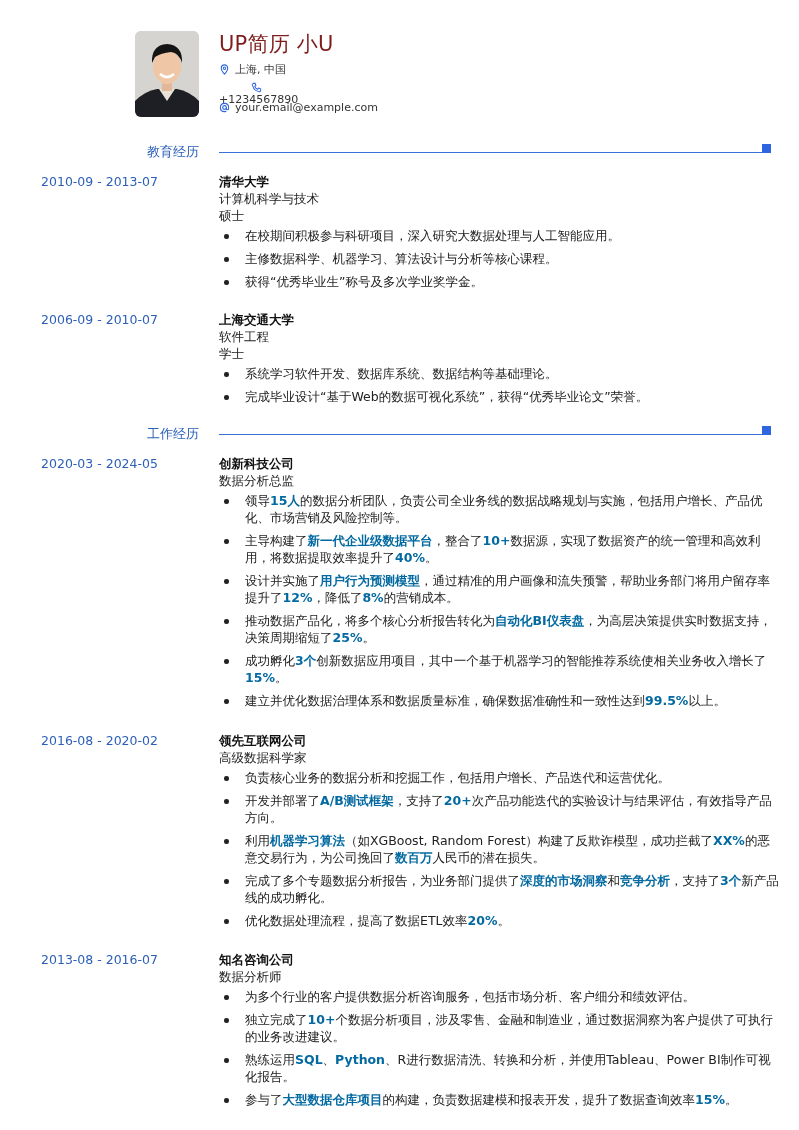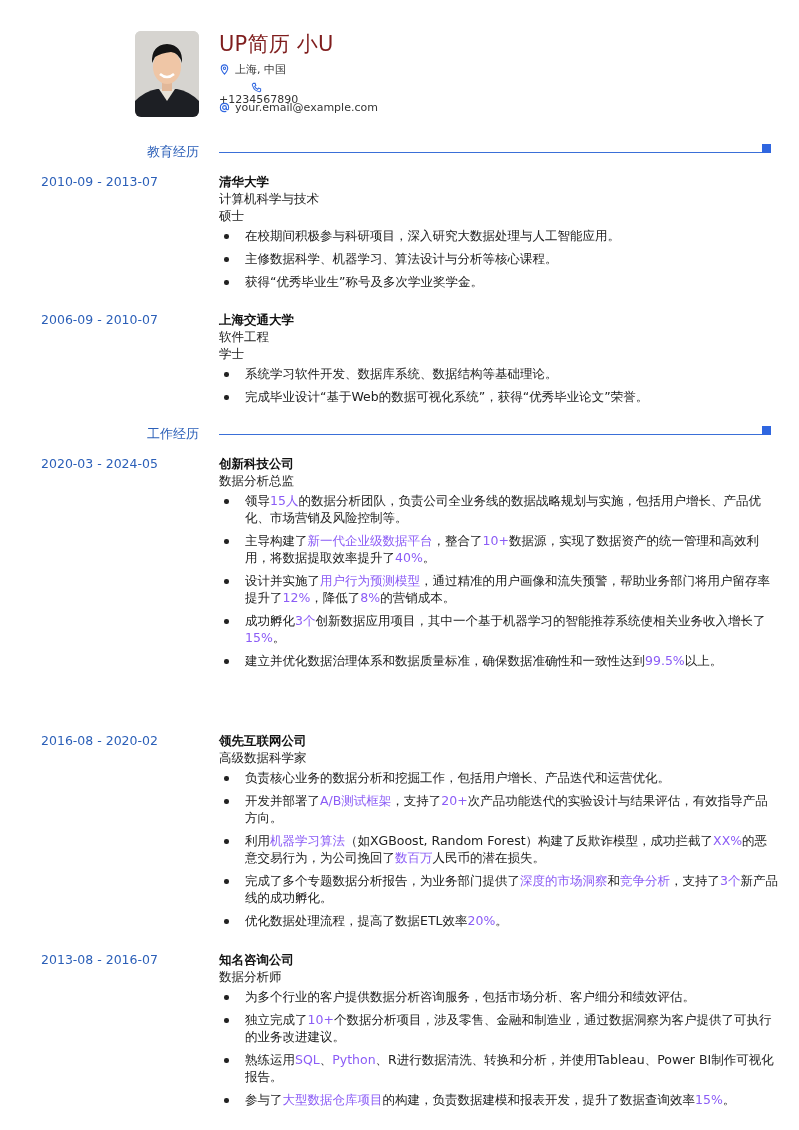--- a/index.html
+++ b/index.html
@@ -21,21 +21,21 @@
   .sec-title { position: absolute; font-size: 13px; color: #2b5fb8; text-align: right; width: 120px; }
   .sec-line { position: absolute; left: 219px; height: 1.3px; background: #3a6fd8; }
   .sec-sq { position: absolute; width: 9px; height: 9px; background: #2f66e0; }
 
   .date { position: absolute; width: 199px; left: 0; text-align: center; font-size: 12.5px; color: #2b5fb8; }
   .entry { position: absolute; left: 219px; width: 560px; font-size: 12.5px; line-height: 17px; color: #222; }
   .entry .org { font-weight: bold; color: #111; }
   .entry ul { list-style: none; margin: 3px 0 0 0; padding: 0; }
   .entry li { position: relative; padding-left: 26px; margin-bottom: 6px; line-height: 17px; }
   .entry li::before { content: ""; position: absolute; left: 5px; top: 7px; width: 4.5px; height: 4.5px; border-radius: 50%; background: #222; }
-  .entry b { font-weight: normal; color: #8b5cf6; text-align: right; }
+  .entry b { font-weight: bold; color: #0369a1; text-align: right; }
 </style>
 </head>
 <body>
 
 <div class="photo">
   <svg width="64" height="86" viewBox="0 0 64 86">
     <rect width="64" height="86" fill="#d6d4d0"></rect>
     <path d="M0 86 L0 70 Q10 60 22 58 L42 58 Q54 60 64 70 L64 86 Z" fill="#1d1f24"></path>
     <path d="M24 58 L32 70 L40 58 Z" fill="#e8e2d8"></path>
     <rect x="27" y="48" width="10" height="12" fill="#e2b899"></rect>
@@ -106,20 +106,21 @@
 <div class="sec-sq" style="left:762px; top:426px;"></div>
 
 <div class="date" style="top:456px;">2020-03 - 2024-05</div>
 <div class="entry" style="top:455px;">
   <div class="org">创新科技公司</div>
   <div>数据分析总监</div>
   <ul class="rich">
       <li>领导<b>15人</b>的数据分析团队，负责公司全业务线的数据战略规划与实施，包括用户增长、产品优化、市场营销及风险控制等。</li>
       <li>主导构建了<b>新一代企业级数据平台</b>，整合了<b>10+</b>数据源，实现了数据资产的统一管理和高效利用，将数据提取效率提升了<b>40%</b>。</li>
       <li>设计并实施了<b>用户行为预测模型</b>，通过精准的用户画像和流失预警，帮助业务部门将用户留存率提升了<b>12%</b>，降低了<b>8%</b>的营销成本。</li>
+      <li>推动数据产品化，将多个核心分析报告转化为<b>自动化BI仪表盘</b>，为高层决策提供实时数据支持，决策周期缩短了<b>25%</b>。</li>
       <li>成功孵化<b>3个</b>创新数据应用项目，其中一个基于机器学习的智能推荐系统使相关业务收入增长了<b>15%</b>。</li>
       <li>建立并优化数据治理体系和数据质量标准，确保数据准确性和一致性达到<b>99.5%</b>以上。</li>
     </ul>
 </div>
 
 <div class="date" style="top:733px;">2016-08 - 2020-02</div>
 <div class="entry" style="top:732px;">
   <div class="org">领先互联网公司</div>
   <div>高级数据科学家</div>
   <ul class="rich">

